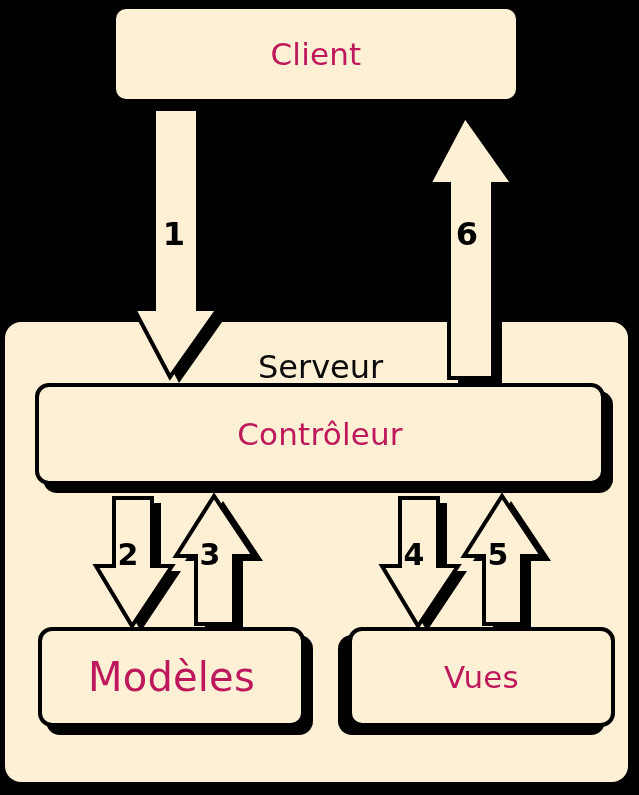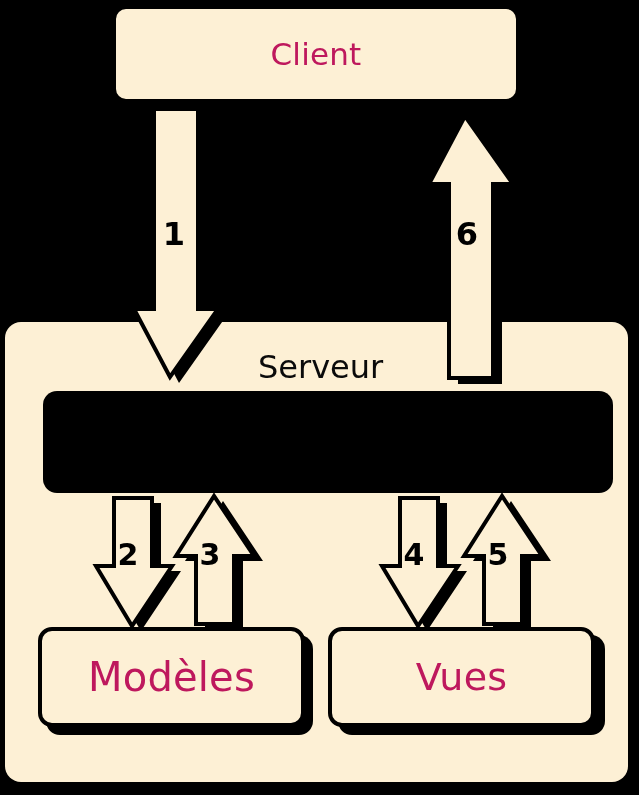--- a/index.html
+++ b/index.html
@@ -83,28 +83,31 @@
   <div class="panel-shadow" style="left:13px; top:330px; width:623px; height:460px;"></div>
   <div class="panel" style="left:5px; top:322px; width:623px; height:460px;"></div>
   <div class="panel-label" style="left:258px; top:336px; font-size:32px;margin-top:12px;">Serveur</div>
 
   <div class="node-shadow" style="left:120px; top:13px; width:408px; height:98px;"></div>
   <div class="node" style="left:112px; top:5px; width:408px; height:98px; font-size:31px;">
     <span>Client</span>
   </div>
 
   <div class="node-shadow" style="left:43px; top:391px; width:570px; height:102px;"></div>
+  <div class="node z-top" style="left:35px; top:383px; width:570px; height:102px; font-size:31px;">
+    <span>Contrôleur</span>
+  </div>
 
   <div class="node-shadow" style="left:46px; top:635px; width:267px; height:100px;"></div>
   <div class="node z-top" style="left:38px; top:627px; width:267px; height:100px; font-size:40px;">
     <span>Modèles</span>
   </div>
 
   <div class="node-shadow" style="left:338px; top:635px; width:267px; height:100px;"></div>
-  <div class="node z-top" style="left:328px; top:627px; width:267px; height:100px; font-size:38px;">
+  <div class="node z-top" style="left:348px; top:627px; width:267px; height:100px; font-size:31px;">
     <span>Vues</span>
   </div>
 
   <div class="arrow" style="left:130px; top:103px; width:92px; height:280px;">
     <svg width="92" height="280" viewBox="0 0 92 280">
       <polygon points="40,274 4,206 24,206 24,6 68,6 68,206 88,206" fill="#000000" transform="translate(9,6)"></polygon>
       <polygon points="40,274 4,206 24,206 24,6 68,6 68,206 88,206" fill="#FDF0D5" stroke="#000000" stroke-width="4" stroke-linejoin="miter"></polygon>
     </svg>
   </div>
   <div class="arrow-num" style="left:154px; top:215px; width:40px; font-size:32px;">1</div>

